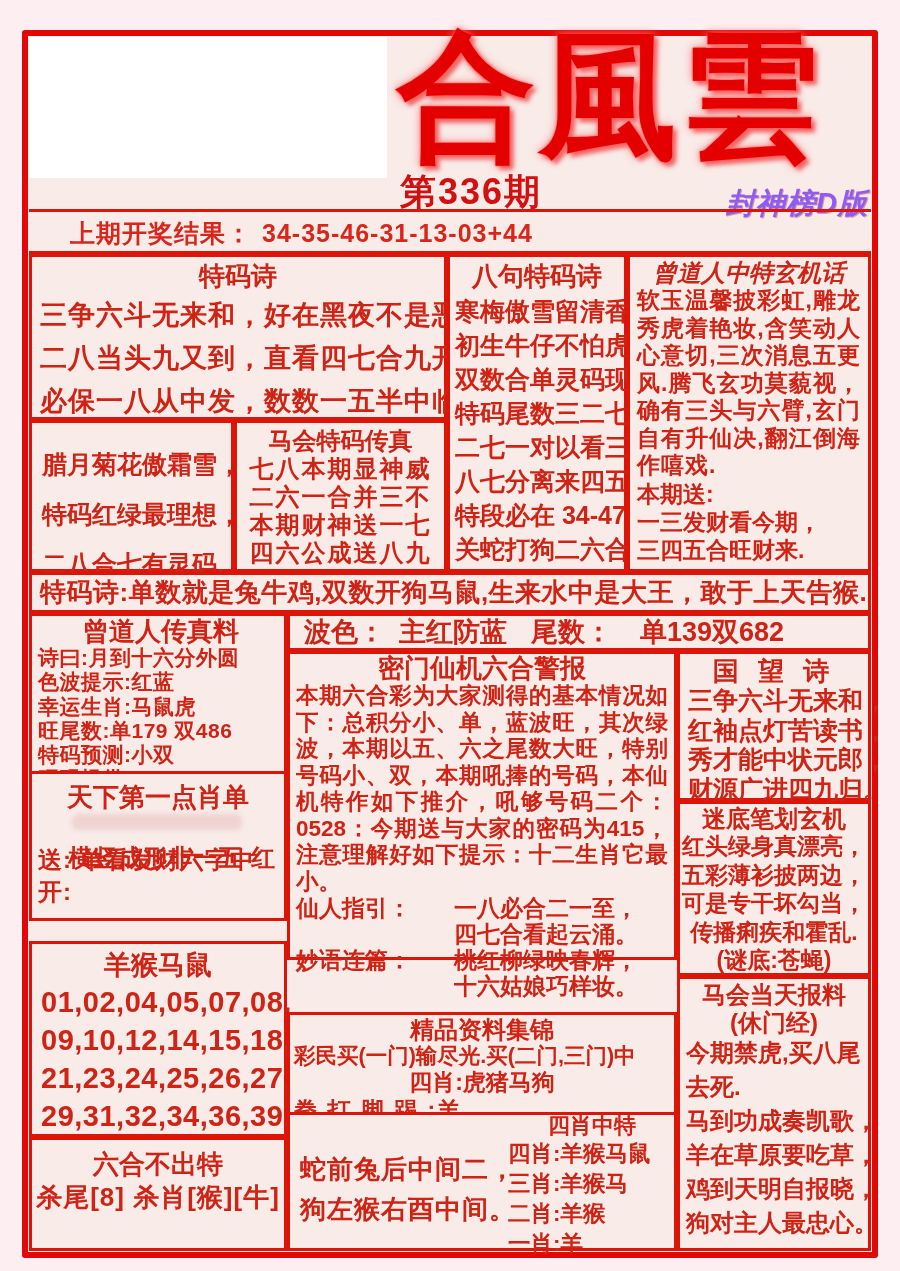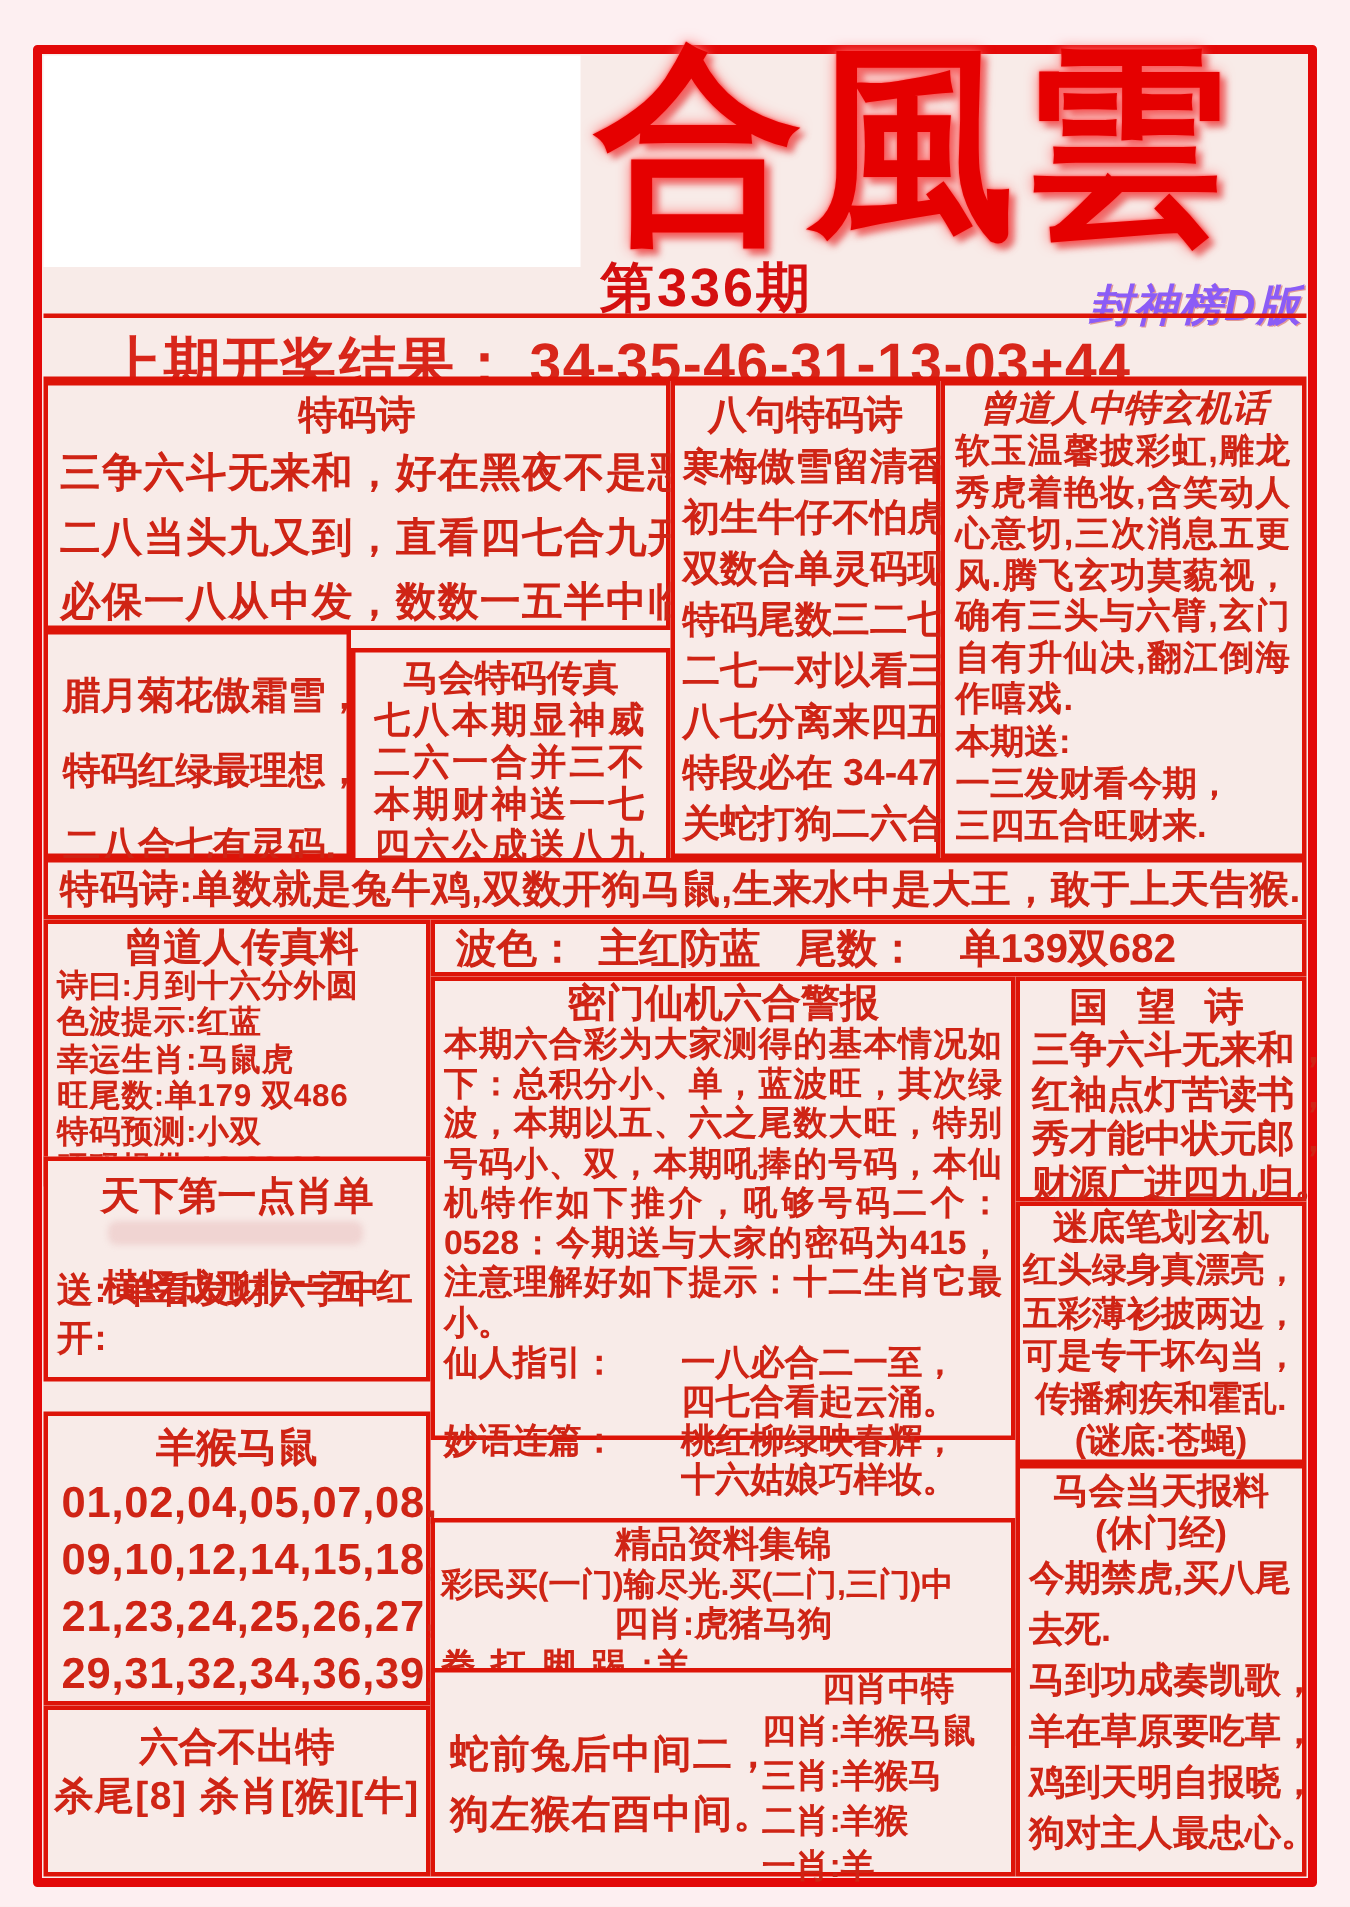--- a/index.html
+++ b/index.html
@@ -15,21 +15,21 @@
   .mast-title{position:absolute;left:350px;top:16px;width:520px;text-align:center;
       font-family:"DejaVu Serif",serif;font-size:138px;line-height:160px;color:#e50000;letter-spacing:4px;
       text-shadow:0 0 9px #ff6a6a,0 0 2px #ff2020,4px 4px 4px rgba(225,60,60,.75);}
   .white-cover{position:absolute;left:29px;top:37px;width:358px;height:141px;background:#ffffff;}
   .cover-smear{position:absolute;left:200px;top:295px;width:90px;height:110px;border-radius:50%;
       background:radial-gradient(ellipse at center,rgba(240,170,175,.45),rgba(240,170,175,0) 70%);}
   .issue{position:absolute;left:400px;top:168px;font-size:36px;color:#d40f0f;letter-spacing:2px;}
   .edition{position:absolute;right:32px;top:184px;font-size:29px;font-style:italic;color:#8b5cf6;
       letter-spacing:1px;text-shadow:1px 1px 0 rgba(190,30,30,.4);}
   .rule{position:absolute;left:29px;width:842px;height:3px;background:#dd1408;}
-  .result-row{position:absolute;left:70px;top:217px;font-size:38px;letter-spacing:1px;color:#d8261a;}
+  .result-row{position:absolute;left:70px;top:217px;font-size:25px;letter-spacing:1px;color:#d8261a;}
   .result-row span{margin-right:10px;}
   
   .bxA .ttl{font-size:26px;margin-top:2px;}
   .bxA .ln{font-size:27px;line-height:43px;padding-left:8px;letter-spacing:1px;}
   
   .bxB{padding-top:16px;}
   .bxB .ln{font-size:25px;line-height:50px;padding-left:10px;}
   
   .bxC{padding-top:4px;text-align:center;}
   .bxC .ttl{font-size:24px;line-height:28px;}
@@ -120,21 +120,21 @@
     <div class="ln">二八当头九又到，直看四七合九开，</div>
     <div class="ln">必保一八从中发，数数一五半中临.</div>
   </div>
 
   <div class="bx bxB" style="left:29px;top:420px;width:205px;height:152px;">
     <div class="ln">腊月菊花傲霜雪，</div>
     <div class="ln">特码红绿最理想，</div>
     <div class="ln">二八合七有灵码.</div>
   </div>
 
-  <div class="bx bxC" style="left:234px;top:432px;width:213px;height:152px;">
+  <div class="bx bxC" style="left:234px;top:420px;width:213px;height:152px;">
     <div class="ttl">马会特码传真</div>
     <div class="ln">七八本期显神威</div>
     <div class="ln">二六一合并三不</div>
     <div class="ln">本期财神送一七</div>
     <div class="ln">四六公成送八九</div>
   </div>
 
   <div class="bx bxD" style="left:447px;top:254px;width:180px;height:318px;">
     <div class="ttl">八句特码诗</div>
     <div class="ln">寒梅傲雪留清香，</div>

